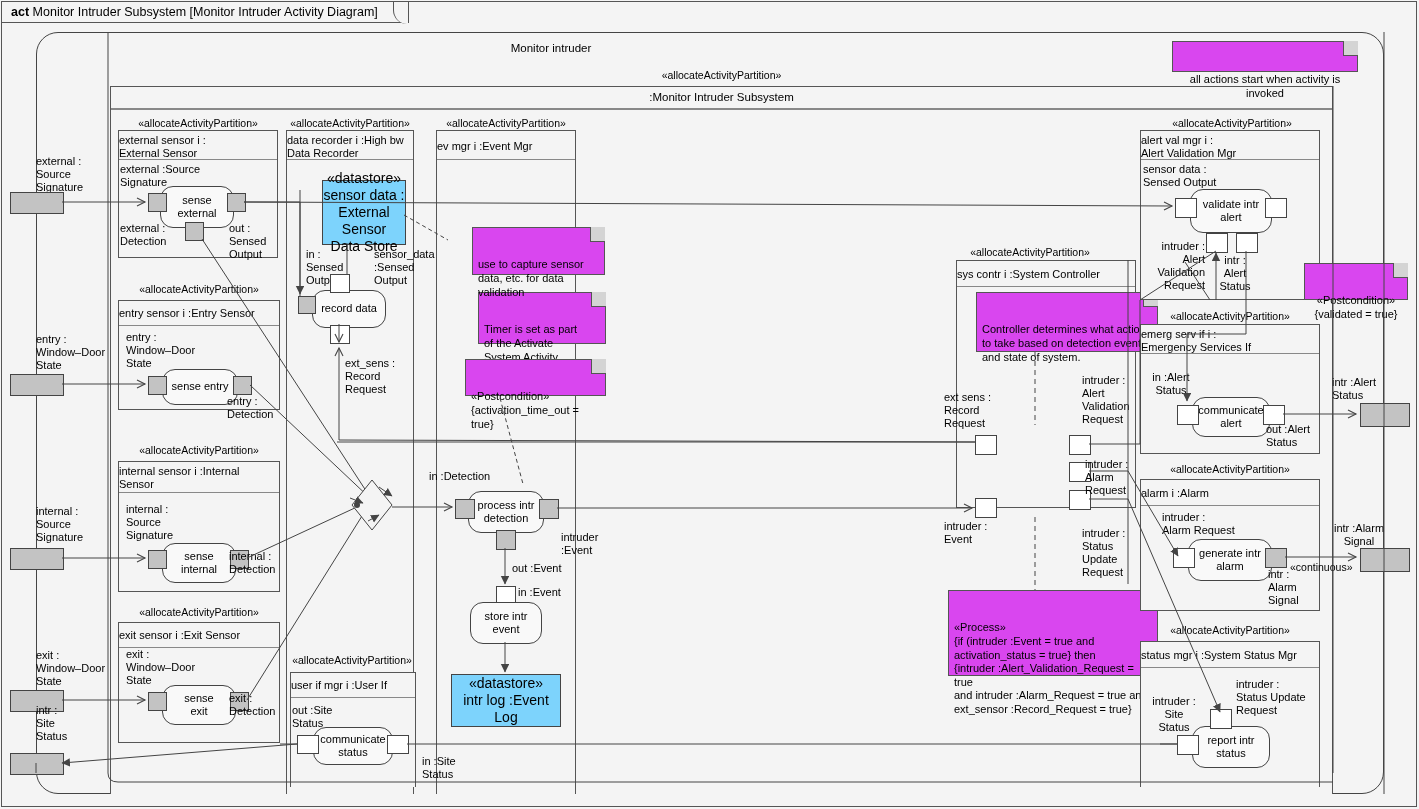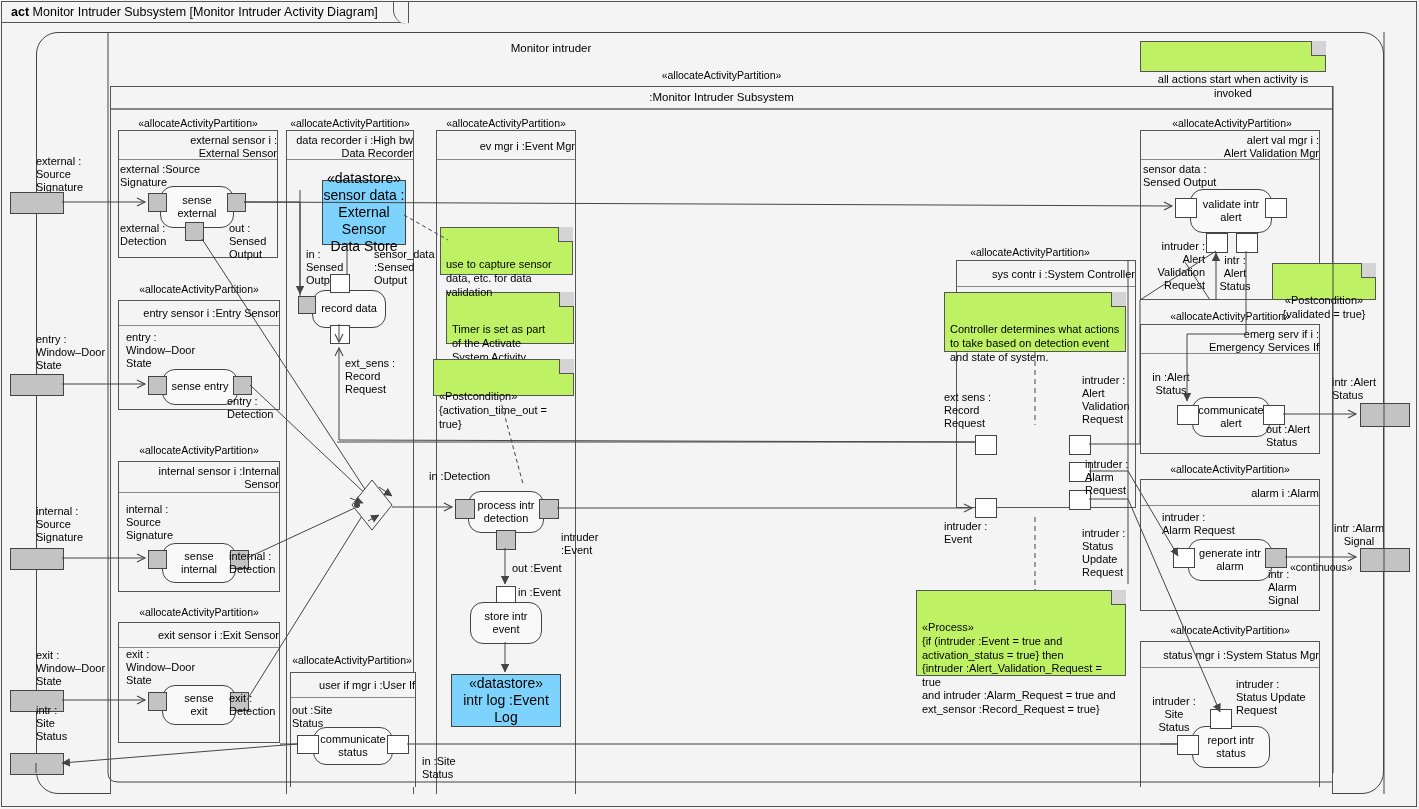--- a/index.html
+++ b/index.html
@@ -48,21 +48,21 @@
     border-bottom:2px solid #888;
     text-align:center;line-height:21px;font-size:11.5px;
   }
   #subsys-stereo{left:110px;top:69px;width:1223px;text-align:center;font-size:10.5px;}
 
   
   .part{border:1px solid #555;background:#f4f4f4;}
   .part-hdr{
     position:absolute;left:0;top:0;width:100%;
     border-bottom:1px solid #888;
-    text-align:right;font-size:11px;line-height:1.15;
+    text-align:left;font-size:11px;line-height:1.15;
     padding-top:3px;box-sizing:border-box;
   }
   .stereo{position:absolute;text-align:center;font-size:10.5px;}
 
   
   .action{
     position:absolute;border:1px solid #444;border-radius:13px;background:#f9f9f9;
     display:flex;align-items:center;justify-content:center;
     text-align:center;font-size:11px;line-height:1.2;
   }
@@ -74,23 +74,23 @@
 
   
   .dstore{
     position:absolute;border:1px solid #444;background:#7dd3fc;
     display:flex;align-items:center;justify-content:center;
     text-align:center;font-size:14px;line-height:1.22;white-space:pre-line;
   }
 
   
   .note{
-    position:absolute;border:1px solid #555;background:#bef264;
+    position:absolute;border:1px solid #555;background:#d946ef;
     font-size:11px;line-height:1.24;padding:3px 5px 3px 5px;
-    white-space:pre-line;box-sizing:border-box;
+    white-space:pre-line;box-sizing:border-box;margin-left:32px;
   }
   .note .fold{
     position:absolute;right:-1px;top:-1px;width:14px;height:14px;
     background:#d4d4d4;border-left:1px solid #555;border-bottom:1px solid #555;
   }
   .note.ctrtxt{text-align:center;}
 
   svg.ov{position:absolute;left:0;top:0;width:1419px;height:809px;pointer-events:none;}
 </style>
 </head>

